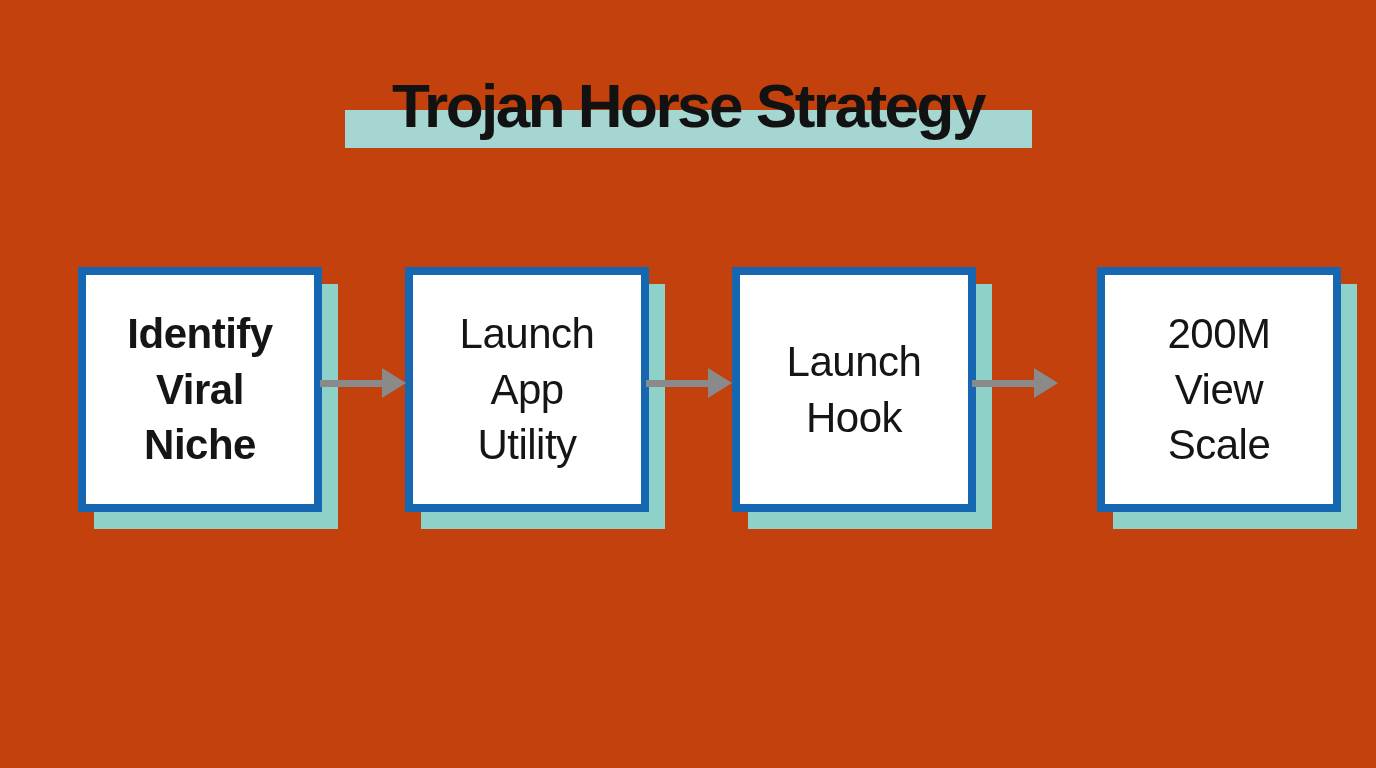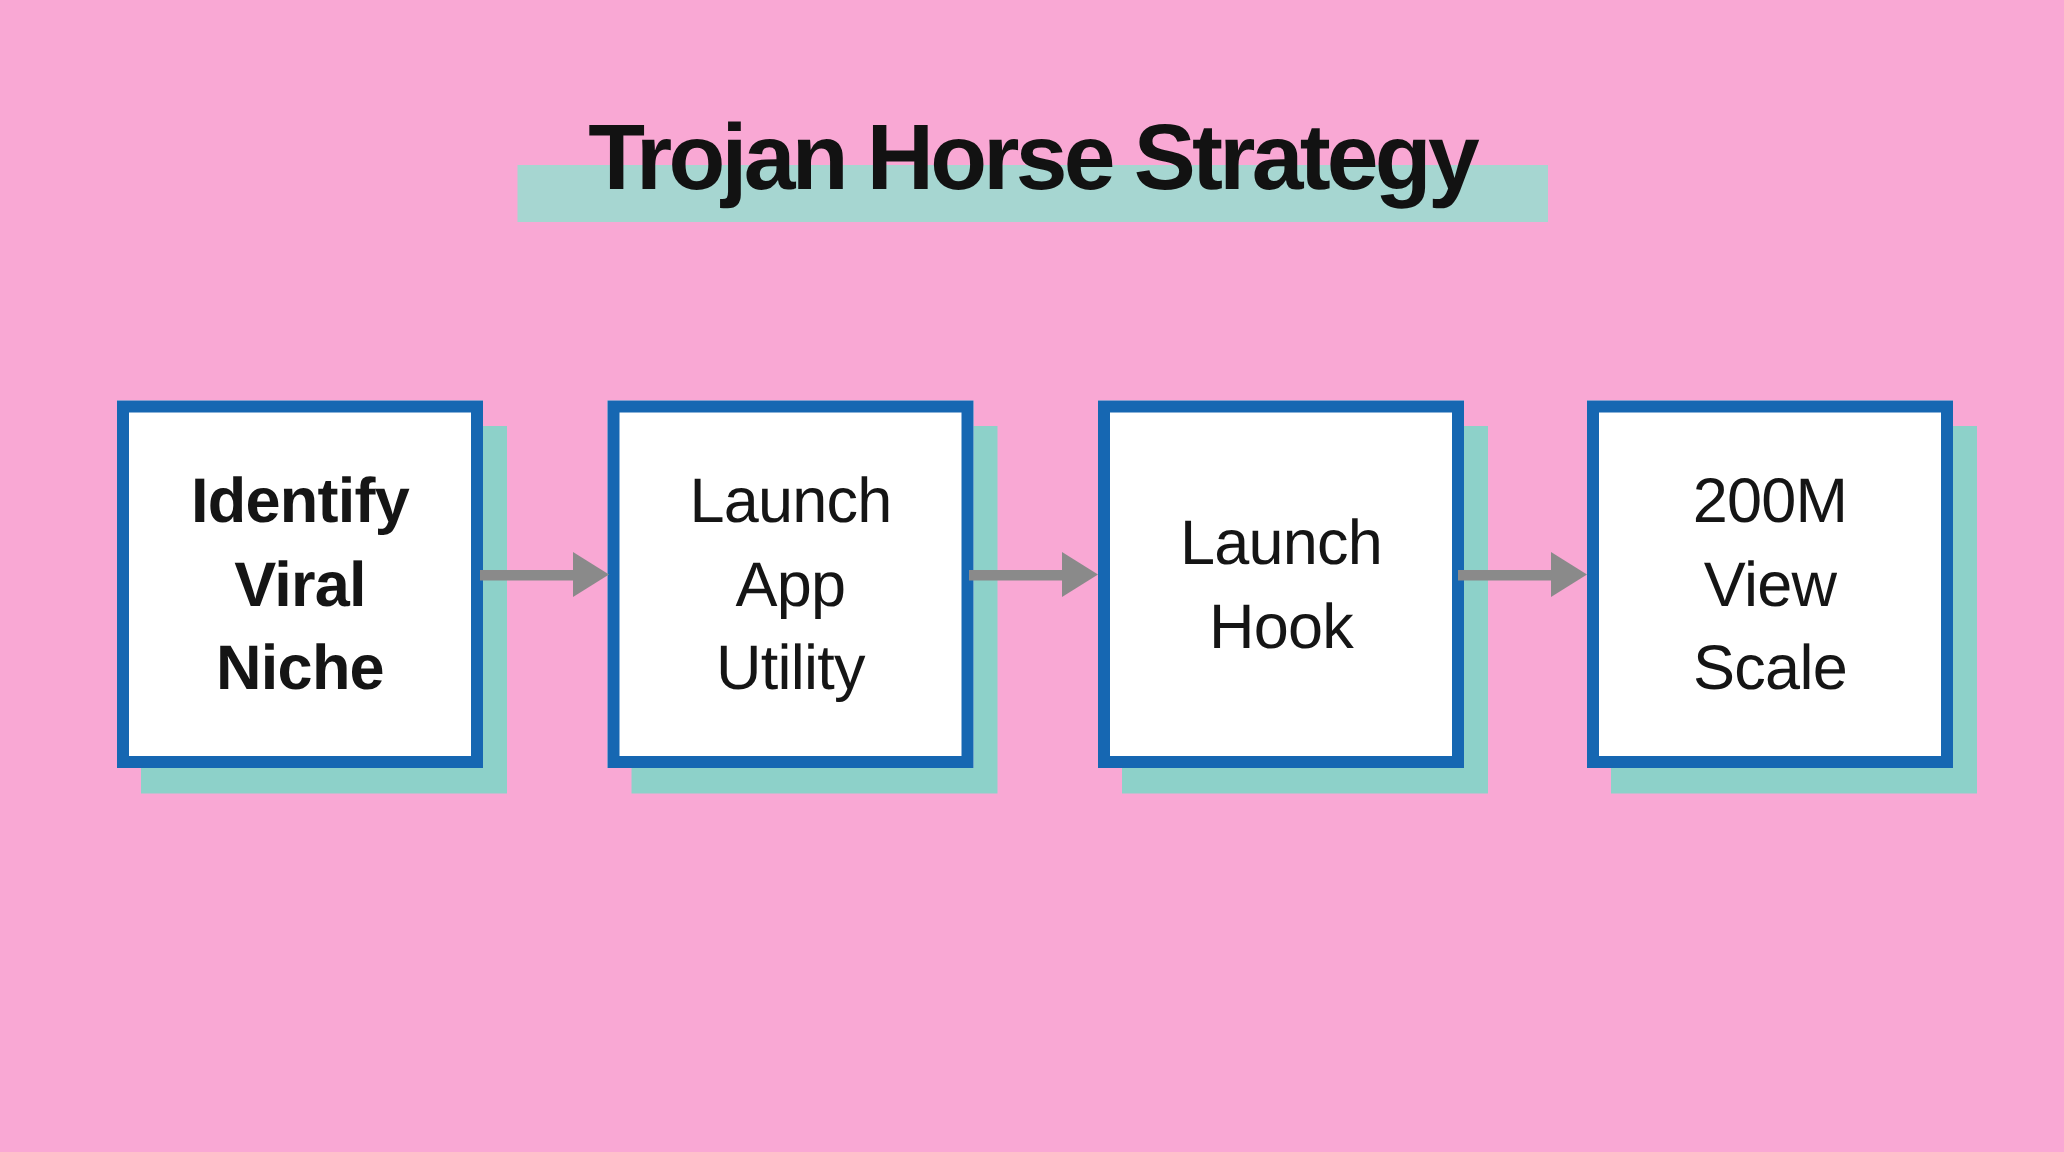--- a/index.html
+++ b/index.html
@@ -4,21 +4,21 @@
 <style>
   html, body {
     margin: 0;
     padding: 0;
     background: #ffffff;
   }
   .canvas {
     position: relative;
     width: 1376px;
     height: 768px;
-    background: #f9a8d4;
+    background: #c2410c;
     overflow: hidden;
     font-family: "Liberation Sans", sans-serif;
   }
 
   
   .title-highlight {
     position: absolute;
     left: 345px;
     top: 110px;
     width: 687px;
@@ -89,21 +89,21 @@
     width: 0;
     height: 0;
     border-top: 15px solid transparent;
     border-bottom: 15px solid transparent;
     border-left: 24px solid #8a8a8a;
   }
 
   .step-1 { left: 78px; font-weight: bold; }
   .step-2 { left: 405px; }
   .step-3 { left: 732px; }
-  .step-4 { left: 1058px; }
+  .step-4 { left: 1097px; }
   .arrow-1 { left: 320px; }
   .arrow-2 { left: 646px; }
   .arrow-3 { left: 972px; }
 </style>
 </head>
 <body>
 
 <div class="canvas">
 
   <header>

